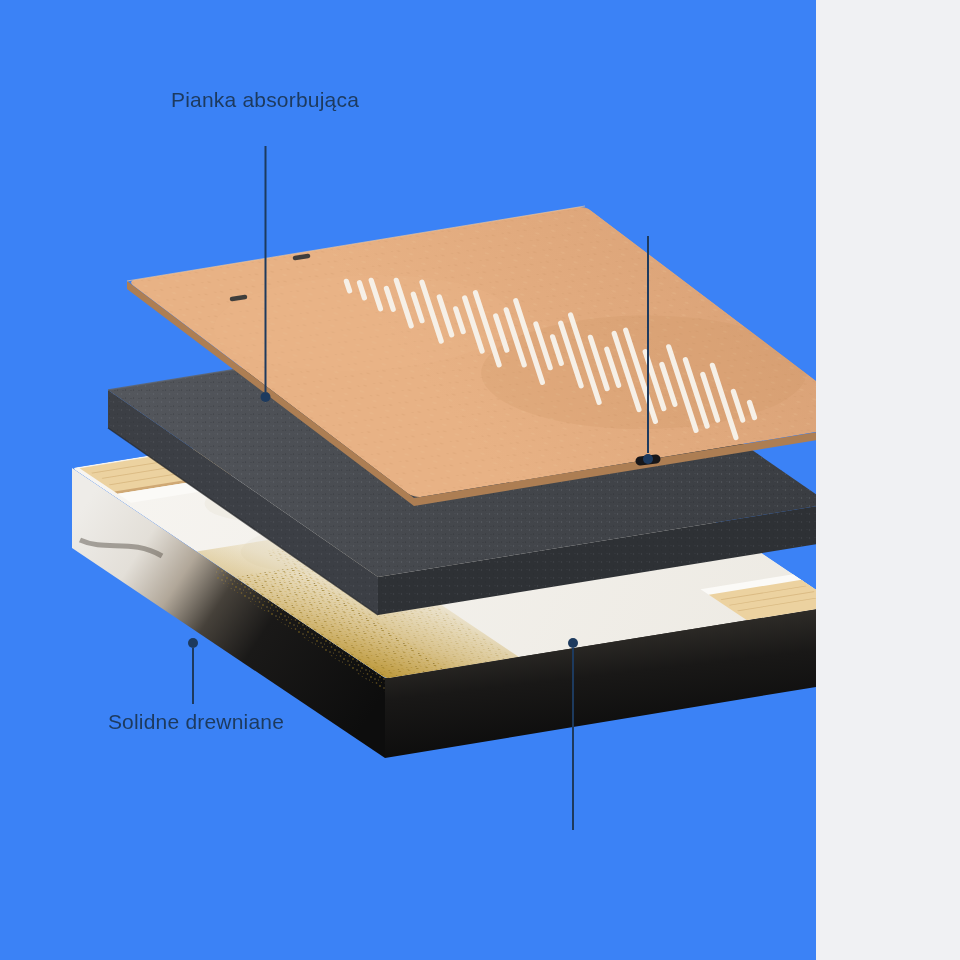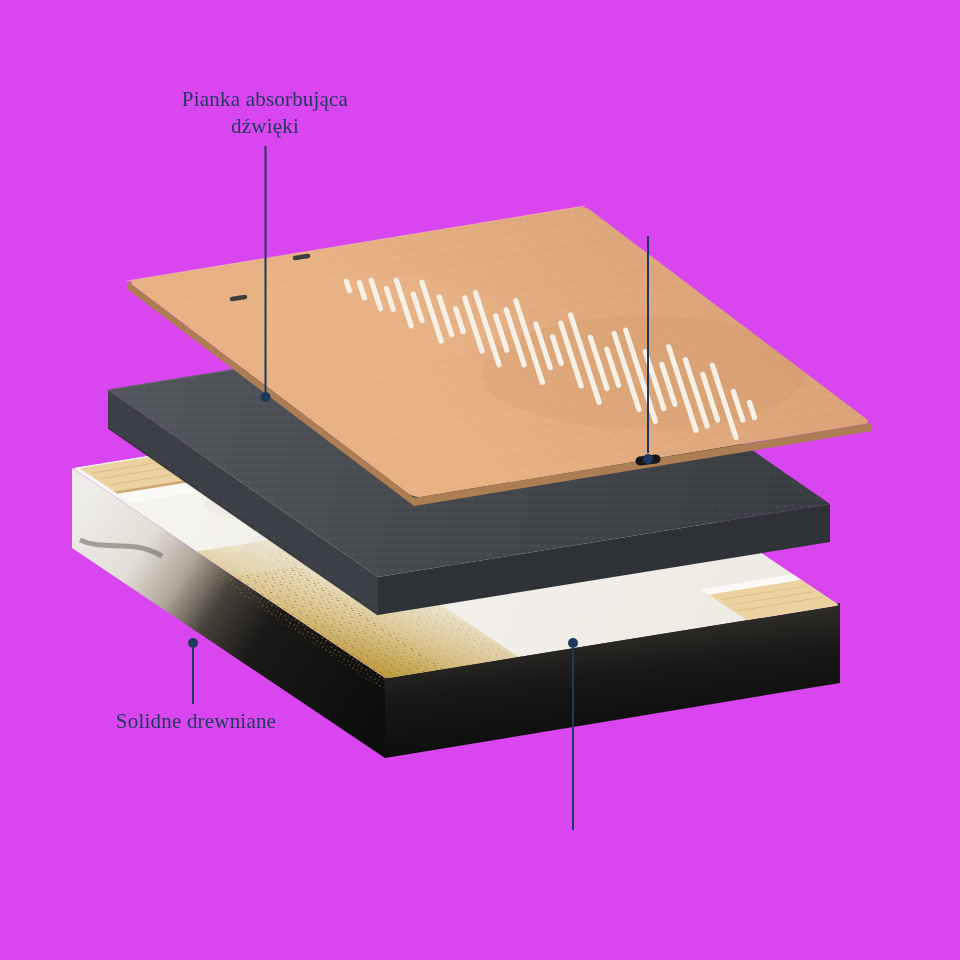--- a/index.html
+++ b/index.html
@@ -1,17 +1,17 @@
 <!DOCTYPE html>
 <html><head>
 <meta charset="utf-8">
 <style>
   html,body{margin:0;padding:0;background:#f0f1f3;}
-  .page{position:relative;width:960px;height:960px;background:#d946ef;overflow:hidden;
-        font-family:Liberation Serif, serif;}
+  .page{position:relative;width:816px;height:960px;background:#3b82f6;overflow:hidden;
+        font-family:Liberation Sans, sans-serif;}
   .page svg{position:absolute;left:0;top:0;}
   .label{position:absolute;transform:translateX(-50%);text-align:center;
          color:#1d3a5e;font-size:21px;line-height:27px;font-weight:400;letter-spacing:.2px;white-space:nowrap;}
   .leader{stroke:#1d3a5e;stroke-width:2;}
   .dot{fill:#1d3a5e;}
 </style>
 </head>
 <body>
 
 <div class="page">
@@ -176,19 +176,18 @@
     <circle class="dot" cx="193" cy="643" r="5"></circle>
   </g>
   <g>
     <line class="leader" x1="573" y1="648" x2="573" y2="830"></line>
     <circle class="dot" cx="573" cy="643" r="5"></circle>
   </g>
 </svg>
 
 <div class="label" style="left:265px;top:86px">
   <div>Pianka absorbująca</div>
-  <div>dźwięki</div>
 </div>
 <div class="label" style="left:196px;top:708px">
   <div>Solidne drewniane</div>
 </div>
 
 </div>
 
 </body></html>

